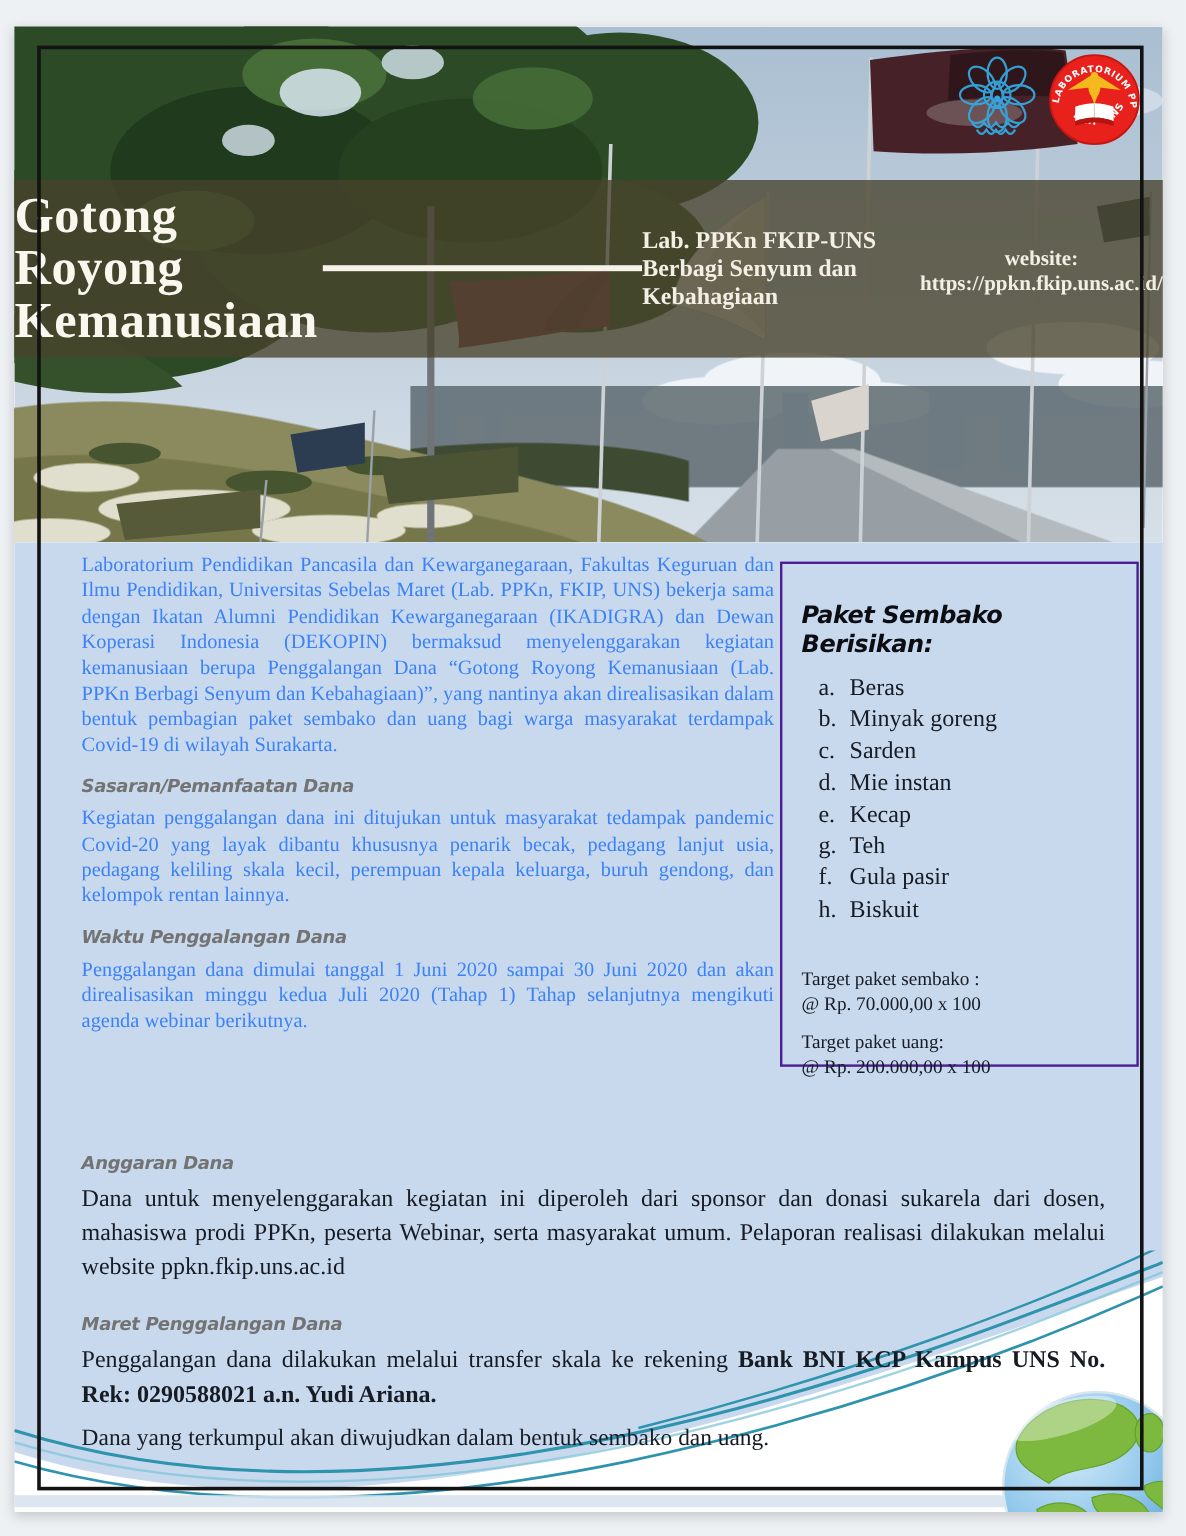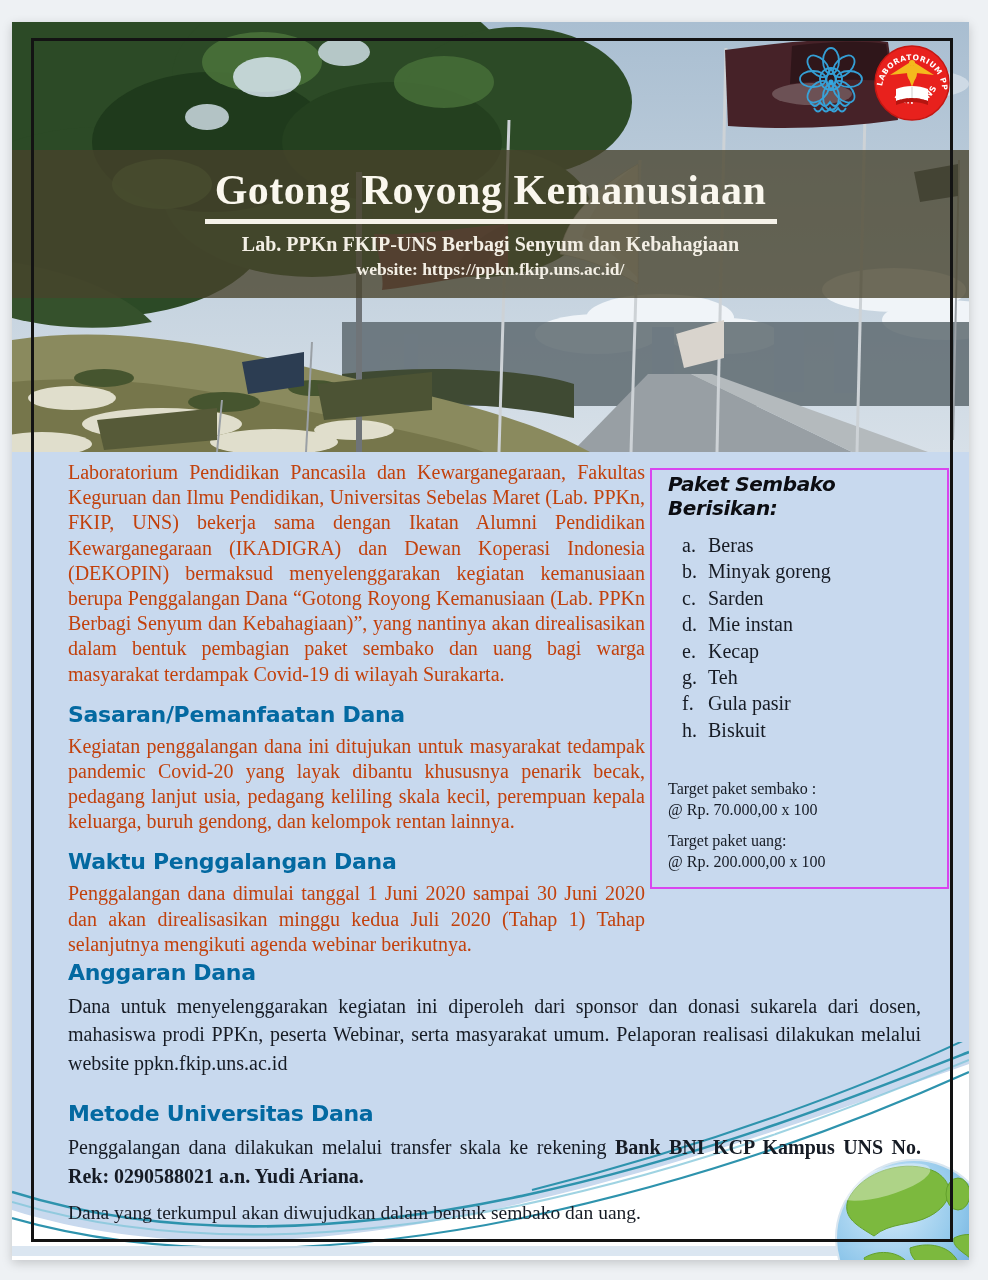--- a/index.html
+++ b/index.html
@@ -4,41 +4,41 @@
 <style>
   html,body{margin:0;padding:0;background:#edf0f3;}
   #screen{position:relative;width:988px;height:1280px;background:#eef1f4;overflow:hidden;
           font-family:"Liberation Serif",serif;}
   .page{position:absolute;left:12px;top:22px;width:957px;height:1238px;background:#ffffff;
         overflow:hidden;box-shadow:0 3px 10px rgba(0,0,0,.18);}
   
   .photo{position:absolute;left:0;top:0;width:957px;height:430px;display:block;}
   
   .band{position:absolute;left:0;top:128px;width:100%;height:148px;background:rgba(72,66,44,.78);
-        z-index:6;display:flex;flex-direction:column;align-items:center;justify-content:center;}
+        z-index:6;display:flex;flex-direction:row;align-items:center;justify-content:center;}
   .band .title{font-size:42px;font-weight:bold;color:#faf7ee;letter-spacing:.5px;line-height:1.05;}
   .band .rule{width:572px;height:5px;background:#f5f2e9;margin:7px 0 9px;}
   .band .subtitle{font-size:20px;font-weight:bold;color:#f3efe5;}
-  .band .website{font-size:17.5px;font-weight:bold;color:#f3efe5;margin-top:3px;}
+  .band .website{font-size:17.5px;font-weight:bold;color:#f3efe5;margin-top:3px;text-align:center;}
   .logo-uns{position:absolute;left:786px;top:18px;z-index:20;}
   .logo-lab{position:absolute;left:861px;top:22px;z-index:20;}
   
   .content{position:absolute;left:0;top:430px;width:957px;height:808px;background:#c8d9ee;}
   .swoosh{position:absolute;left:0;top:1020px;width:957px;height:218px;z-index:5;display:block;}
   .leftcol{position:absolute;left:56px;top:438px;width:577px;z-index:10;}
   .fullcol{position:absolute;left:56px;top:938px;width:853px;z-index:10;}
-  p.body{font-size:20px;line-height:1.26;text-align:justify;color:#c2410c;margin:0;}
+  p.body{font-size:17px;line-height:1.26;text-align:justify;color:#3b82f6;margin:0;}
   p.body-wide{font-size:20px;line-height:1.42;text-align:justify;color:#161b24;margin:0;}
-  h3.script{font-family:"DejaVu Sans",sans-serif;font-weight:bold;
-            font-size:22px;color:#0369a1;margin:15px 0 7px;letter-spacing:-.3px;}
+  h3.script{font-family:"DejaVu Sans",sans-serif;font-weight:bold;font-style:italic;
+            font-size:15px;color:#737373;margin:15px 0 7px;letter-spacing:-.3px;}
   h3.first{margin-top:0;}
   .boldpart{font-weight:bold;}
   
-  .box{position:absolute;left:638px;top:446px;width:299px;height:421px;border:2px solid #d946ef;
-       z-index:10;box-sizing:border-box;padding:0 16px;background:rgba(200,217,238,.4);}
+  .box{position:absolute;left:638px;top:446px;width:299px;height:421px;border:2px solid #4c1d95;
+       z-index:10;box-sizing:border-box;padding:28px 16px;background:rgba(200,217,238,.4);}
   .box-title{font-family:"DejaVu Sans",sans-serif;font-weight:bold;font-style:italic;
              font-size:20px;color:#0c0d12;margin:2px 0 12px;letter-spacing:-.4px;}
   .box ul{list-style:none;margin:0;padding:0 0 0 14px;}
   .box li{font-size:20px;line-height:1.32;color:#161b24;}
   .box li .ltr{display:inline-block;width:26px;}
   .tgt{font-size:16px;line-height:1.3;color:#161b24;margin:0;}
   .tgt-block1{margin-top:36px;}
   .tgt-block2{margin-top:10px;}
   
   .frame{position:absolute;left:19px;top:16px;width:922px;height:1204px;border:3px solid #131313;
@@ -256,20 +256,20 @@
       </ul>
       <p class="tgt tgt-block1">Target paket sembako :</p>
       <p class="tgt">@ Rp. 70.000,00 x 100</p>
       <p class="tgt tgt-block2">Target paket uang:</p>
       <p class="tgt">@ Rp. 200.000,00 x 100</p>
     </div>
 
     <div class="fullcol">
       <h3 class="script first">Anggaran Dana</h3>
       <p class="body-wide">Dana untuk menyelenggarakan kegiatan ini diperoleh dari sponsor dan donasi sukarela dari dosen, mahasiswa prodi PPKn, peserta Webinar, serta masyarakat umum. Pelaporan realisasi dilakukan melalui website ppkn.fkip.uns.ac.id</p>
-      <h3 class="script" style="margin-top:24px;">Metode Universitas Dana</h3>
+      <h3 class="script" style="margin-top:24px;">Maret Penggalangan Dana</h3>
       <p class="body-wide"><span>Penggalangan dana dilakukan melalui transfer skala ke rekening </span><span class="boldpart">Bank BNI KCP Kampus UNS No. Rek: 0290588021 a.n. Yudi Ariana.</span></p>
       <p class="body-wide" style="margin-top:9px;font-size:19.5px;">Dana yang terkumpul akan diwujudkan dalam bentuk sembako dan uang.</p>
     </div>
 
     <div class="frame"></div>
   </div>
 </div>
 
 </body></html>

